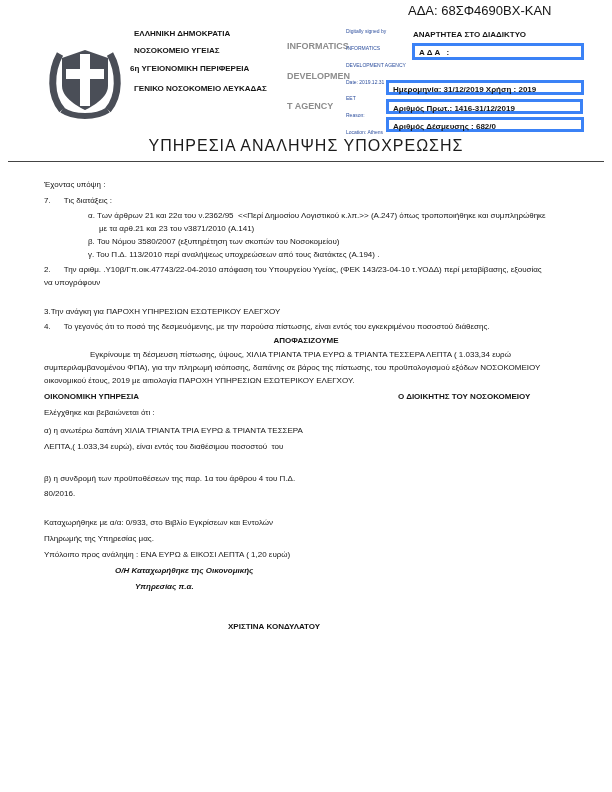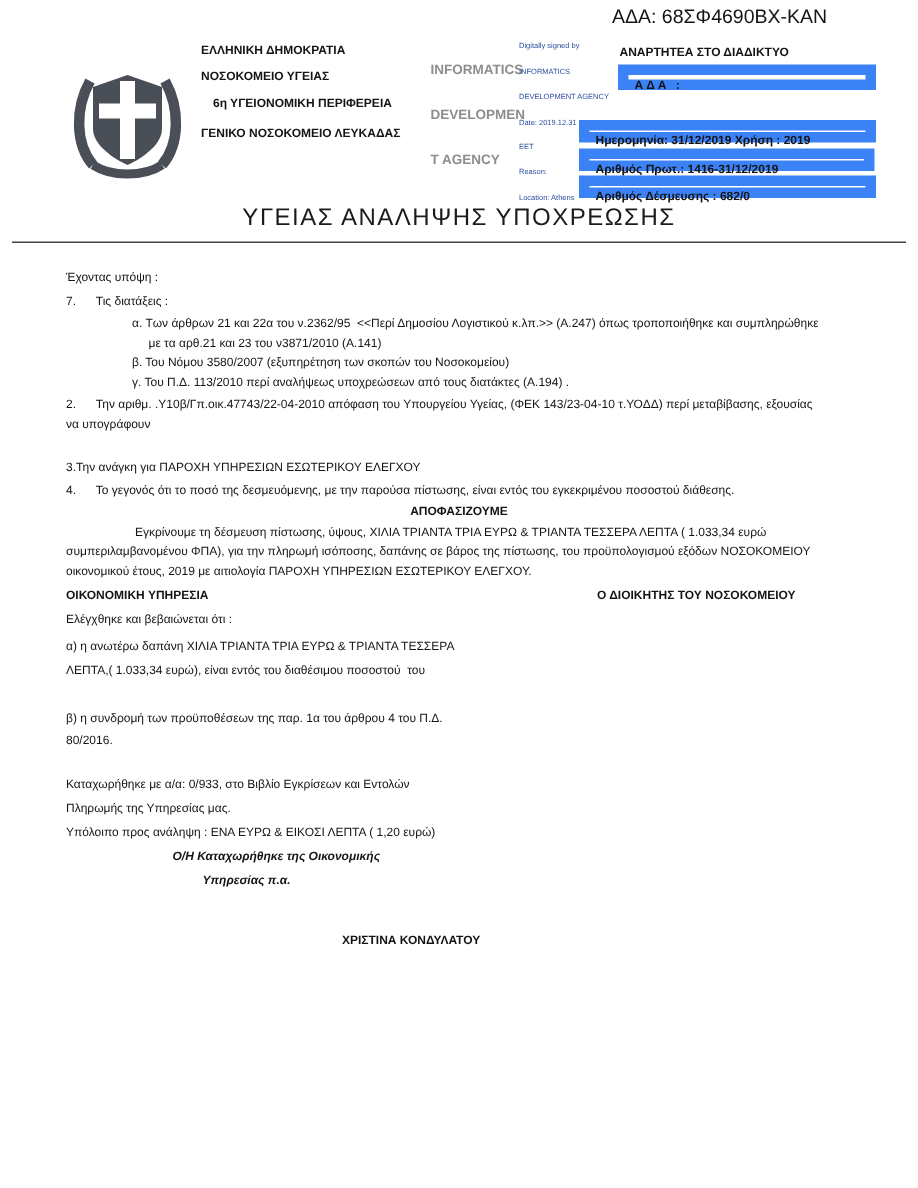--- a/index.html
+++ b/index.html
@@ -10,21 +10,21 @@
     font-family:"Liberation Sans", sans-serif; color:#141414;
   }
   .abs { position:absolute; white-space:pre; }
   .t8  { font-size:8px;  line-height:10px; }
   .t9  { font-size:9px;  line-height:10px; }
   .t10 { font-size:13px; line-height:12px; }
   .b   { font-weight:bold; }
   .i   { font-style:italic; }
   .grey { color:#8d8d8d; }
   .blue { color:#2d4f9e; font-size:5px; line-height:5.6px; }
-  .box { position:absolute; border:7px solid #3b82f6; }
+  .box { position:absolute; border:3px solid #3b82f6; }
   .box .lbl { font-size:8px; font-weight:bold; padding:2px 4px; white-space:pre; }
   .title {
     position:absolute; left:0; width:612px; text-align:center;
     font-size:16px; letter-spacing:1px; color:#1b1b1b;
   }
   .rule { position:absolute; border-top:1px solid #444; }
   .center { position:absolute; left:0; width:612px; text-align:center; }
 </style>
 </head>
 <body>
@@ -39,21 +39,21 @@
       <path d="M64 10 C74 28 74 52 62 66" stroke="#4a4e57" stroke-width="7" fill="none"></path>
       <path d="M16 66 C28 74 50 74 62 66" stroke="#4a4e57" stroke-width="6" fill="none"></path>
       <path d="M39 6 L62 14 L62 42 C62 56 39 66 39 66 C39 66 16 56 16 42 L16 14 Z" fill="#4a4e57"></path>
       <rect x="34" y="10" width="10" height="52" fill="#ffffff"></rect>
       <rect x="20" y="25" width="38" height="10" fill="#ffffff"></rect>
     </svg>
   </div>
 
   <div class="abs t8 b" style="left:134px; top:29px;">ΕΛΛΗΝΙΚΗ ΔΗΜΟΚΡΑΤΙΑ</div>
   <div class="abs t8 b" style="left:134px; top:46px;">ΝΟΣΟΚΟΜΕΙΟ ΥΓΕΙΑΣ</div>
-  <div class="abs t8 b" style="left:142px; top:64px;">6η ΥΓΕΙΟΝΟΜΙΚΗ ΠΕΡΙΦΕΡΕΙΑ</div>
+  <div class="abs t8 b" style="left:130px; top:64px;">6η ΥΓΕΙΟΝΟΜΙΚΗ ΠΕΡΙΦΕΡΕΙΑ</div>
   <div class="abs t8 b" style="left:134px; top:84px;">ΓΕΝΙΚΟ ΝΟΣΟΚΟΜΕΙΟ ΛΕΥΚΑΔΑΣ</div>
 
   <div class="abs t9 b grey" style="left:287px; top:21px;">
     <div>INFORMATICS</div>
     <div>DEVELOPMEN</div>
     <div>T AGENCY</div>
   </div>
 
   <div class="abs blue" style="left:346px; top:18px; width:70px;">
     <div>Digitally signed by</div>
@@ -74,21 +74,21 @@
   <div class="box" style="left:386px; top:80px; width:198px; height:15px;">
     <div class="lbl">Ημερομηνία: 31/12/2019 Χρήση : 2019</div>
   </div>
   <div class="box" style="left:386px; top:99px; width:197px; height:15px;">
     <div class="lbl">Αριθμός Πρωτ.: 1416-31/12/2019</div>
   </div>
   <div class="box" style="left:386px; top:117px; width:198px; height:15px;">
     <div class="lbl">Αριθμός Δέσμευσης : 682/0</div>
   </div>
 
-  <div class="title" style="top:137px;">ΥΓΕΙΑΣ ΑΝΑΛΗΨΗΣ ΥΠΟΧΡΕΩΣΗΣ</div>
+  <div class="title" style="top:137px;">ΥΠΗΡΕΣΙΑ ΑΝΑΛΗΨΗΣ ΥΠΟΧΡΕΩΣΗΣ</div>
   <div class="rule" style="top:161px; left:8px; width:596px;"></div>
 
   <div class="abs t8" style="left:44px; top:180px;">Έχοντας υπόψη :</div>
   <div class="abs t8" style="left:44px; top:196px;">7.      Τις διατάξεις :</div>
   <div class="abs t8" style="left:88px; top:211px;">α. Των άρθρων 21 και 22α του ν.2362/95  &lt;&lt;Περί Δημοσίου Λογιστικού κ.λπ.&gt;&gt; (Α.247) όπως τροποποιήθηκε και συμπληρώθηκε</div>
   <div class="abs t8" style="left:99px; top:224px;">με τα αρθ.21 και 23 του ν3871/2010 (Α.141)</div>
   <div class="abs t8" style="left:88px; top:237px;">β. Του Νόμου 3580/2007 (εξυπηρέτηση των σκοπών του Νοσοκομείου)</div>
   <div class="abs t8" style="left:88px; top:250px;">γ. Του Π.Δ. 113/2010 περί αναλήψεως υποχρεώσεων από τους διατάκτες (Α.194) .</div>
   <div class="abs t8" style="left:44px; top:265px;">2.      Την αριθμ. .Υ10β/Γπ.οικ.47743/22-04-2010 απόφαση του Υπουργείου Υγείας, (ΦΕΚ 143/23-04-10 τ.ΥΟΔΔ) περί μεταβίβασης, εξουσίας</div>
   <div class="abs t8" style="left:44px; top:278px;">να υπογράφουν</div>

